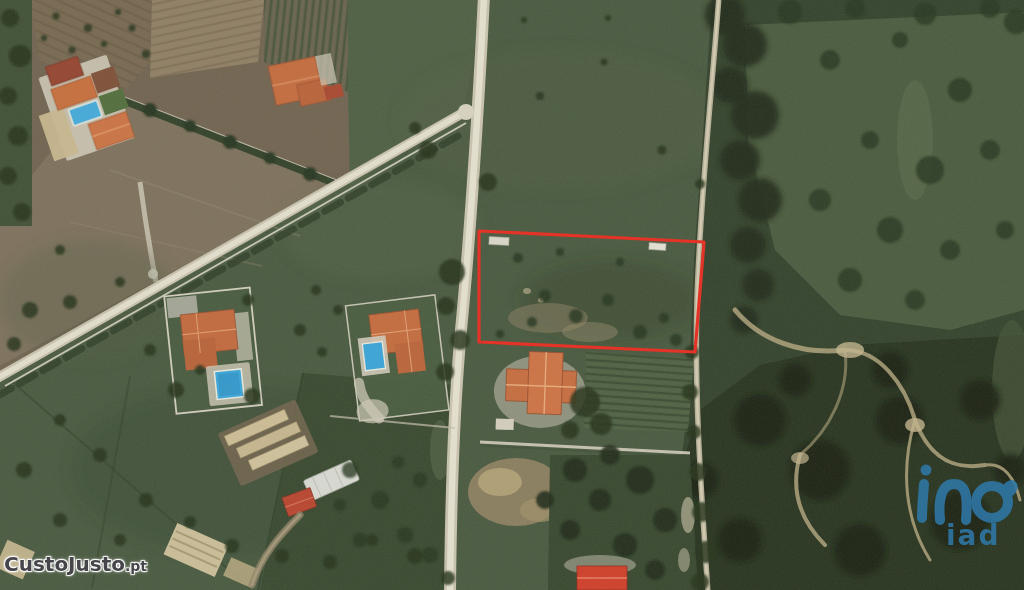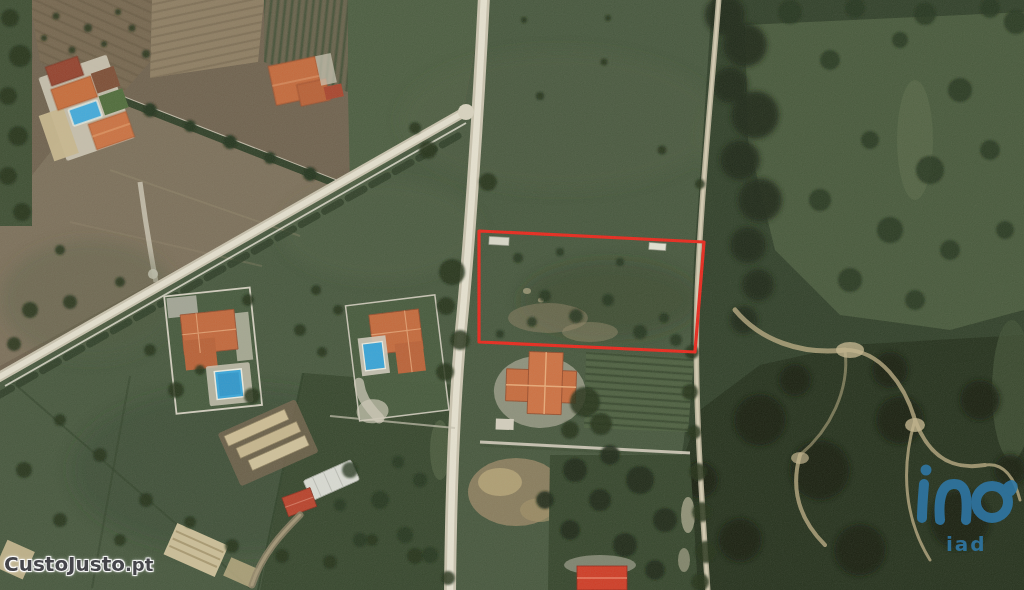--- a/index.html
+++ b/index.html
@@ -4,24 +4,24 @@
 <style>
   html,body{margin:0;padding:0;background:#111;}
   .stage{position:relative;width:1024px;height:590px;overflow:hidden;
          font-family:"DejaVu Sans",sans-serif;background:#45553c;}
   svg.scene{position:absolute;left:0;top:0;display:block;}
   .wm-cj{position:absolute;left:4px;top:552px;font-weight:bold;color:#45454a;
          font-size:20px;line-height:1.2;letter-spacing:0px;white-space:nowrap;
          text-shadow:-1px -1px 1px rgba(255,255,255,.95),1px -1px 1px rgba(255,255,255,.95),
                      -1px 1px 1px rgba(255,255,255,.95),1px 1px 1px rgba(255,255,255,.95),
                       0 0 4px rgba(255,255,255,.8);}
-  .wm-cj .suffix{font-size:18px;}
+  .wm-cj .suffix{font-size:14px;}
   .wm-iad{position:absolute;left:910px;top:458px;width:112px;height:118px;color:#2f76a4;opacity:.9;}
   .wm-iad svg{position:absolute;left:0;top:0;}
-  .wm-iad .iad-text{position:absolute;left:36px;top:76px;font-size:20px;font-weight:bold;
+  .wm-iad .iad-text{position:absolute;left:36px;top:64px;font-size:28px;font-weight:bold;
                     letter-spacing:2px;line-height:1;}
 </style>
 </head>
 <body>
 
 <div class="stage">
 <svg class="scene" width="1024" height="590" viewBox="0 0 1024 590">
   <defs>
     <filter id="soft1" x="-40%" y="-40%" width="180%" height="180%">
           <feGaussianBlur stdDeviation="1.1"></feGaussianBlur>

